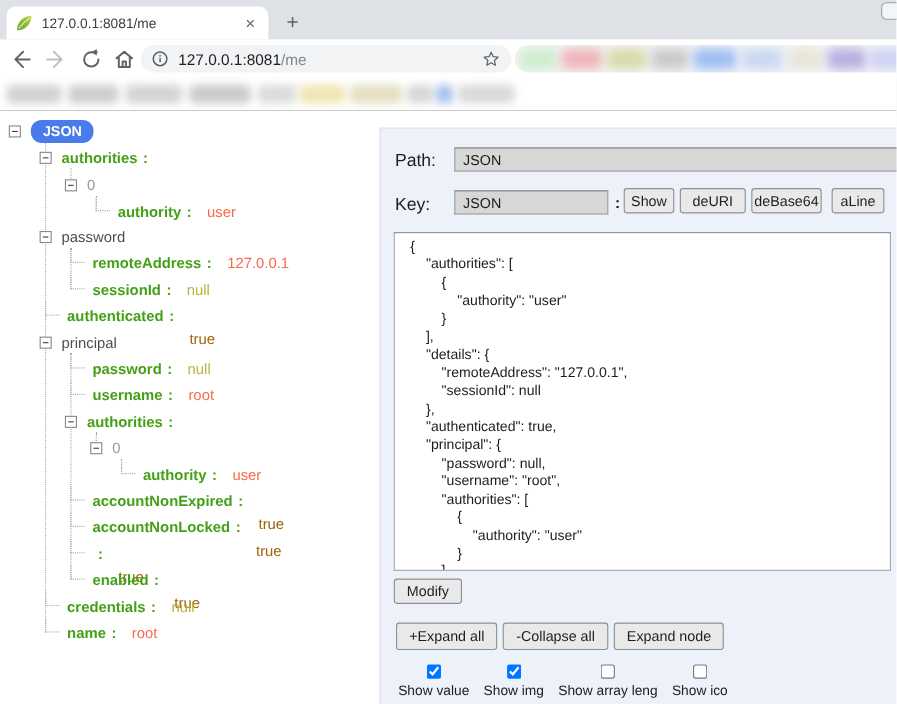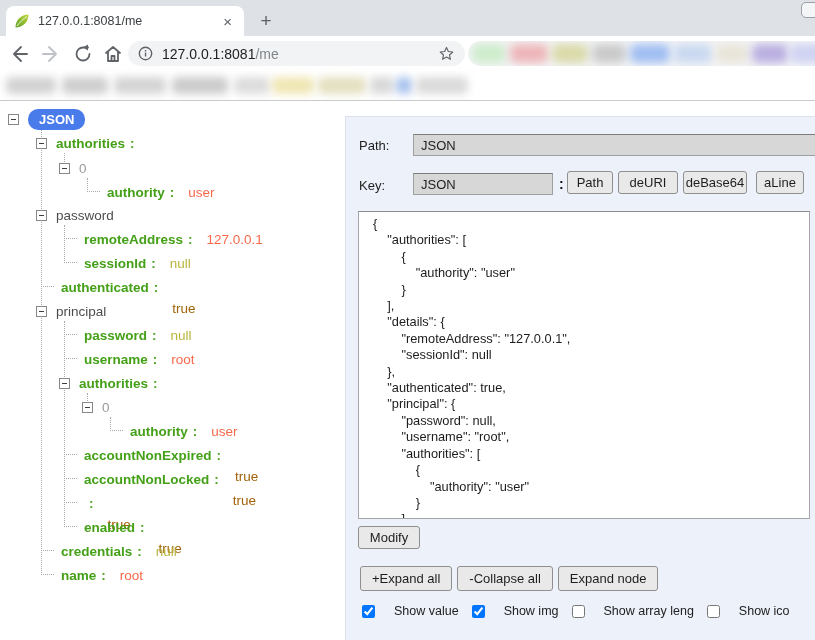--- a/index.html
+++ b/index.html
@@ -53,39 +53,39 @@
   .kidx   { color: #9a9a9a; }
   .tcolon { color: #44a017; font-weight: bold; margin-left: 5px; }
   .tval { margin-left: 14px; }
   .vstr  { color: #f8694a; }
   .vnull { color: #b9b43e; }
   .vbool { color: #a16207; margin-top: 42px; }
 
   
   .panel { position: absolute; left: 345px; top: 15px; width: 470px; height: 558px;
     background: #edf1fa; border-top: 1px solid #dde1ee; border-left: 1px solid #dde1ee; }
-  .plabel { position: absolute; font-size: 13px; color: #1e1e1e; }
+  .plabel { position: absolute; font-size: 16px; color: #1e1e1e; }
   .pinput { position: absolute; height: 22px; background: #d7d7d7;
     border: 1px solid #9f9f9f; border-top-color: #7c7c7c; font-size: 13px;
     color: #1e1e1e; padding: 2px 7px; font-family: "Liberation Sans", sans-serif; }
   .keysep { position: absolute; font-size: 14px; font-weight: bold; color: #111; }
   .pbtn { position: absolute; background: #e9e9e9; border: 1px solid #8f8f8f;
     border-radius: 3px; font-size: 13px; color: #1e1e1e; text-align: center;
     font-family: "Liberation Sans", sans-serif; padding: 3px 0; }
   .json-area { position: absolute; left: 12px; top: 94px; width: 452px; height: 308px;
     background: #fff; border: 1px solid #a5a5ad; border-top-color: #8b8b94;
     font-family: "Liberation Sans", sans-serif; font-size: 12.8px; line-height: 16.4px;
     color: #1c1c1c; padding: 4px 6px 0 14px; resize: none; overflow: hidden; white-space: pre; }
   .btnrow { position: absolute; left: 14px; top: 449px; display: flex; gap: 5px; }
   .btnrow .pbtn2 { background: #e9e9e9; border: 1px solid #8f8f8f; border-radius: 3px;
     font-size: 13px; color: #1e1e1e; padding: 4px 11px;
     font-family: "Liberation Sans", sans-serif; }
   .checkrow { position: absolute; left: 16px; top: 487px; display: flex;
     align-items: center; gap: 13px; }
-  .checkitem { display: flex; align-items: center; gap: 19px; font-size: 12.5px; color: #222; }
+  .checkitem { display: flex; align-items: center; gap: 4px; font-size: 12.5px; color: #222; flex-direction: column; }
   .checkitem input { width: 13px; height: 13px; }
 
   svg .st { fill: none; stroke: #5f6368; stroke-width: 1.8; stroke-linecap: round; stroke-linejoin: round; }
   svg .stg { fill: none; stroke: #bdc1c6; stroke-width: 1.8; stroke-linecap: round; stroke-linejoin: round; }
 </style>
 </head>
 <body>
 
 <div class="tabbar">
   <div class="tab">
@@ -297,21 +297,21 @@
   </div>
 
   <div class="panel">
     <span class="plabel" style="left:13px;top:21px">Path:</span>
     <input class="pinput" style="left: 67px; top: 17px; right: -10px;" value="JSON">
 
     <span class="plabel" style="left:13px;top:61px">Key:</span>
     <input class="pinput" style="left: 67px; top: 56px; width: 140px;" value="JSON">
     <span class="keysep" style="left:213px;top:59px">:</span>
 
-    <button class="pbtn" style="left:221px;top:54px;width:46px">Path</button>
+    <button class="pbtn" style="left:221px;top:54px;width:46px">Show</button>
     <button class="pbtn" style="left:272px;top:54px;width:60px">deURI</button>
     <button class="pbtn" style="left:337px;top:54px;width:64px">deBase64</button>
     <button class="pbtn" style="left:410px;top:54px;width:48px">aLine</button>
 
     <textarea class="json-area" spellcheck="false" style="">{
     "authorities": [
         {
             "authority": "user"
         }
     ],

